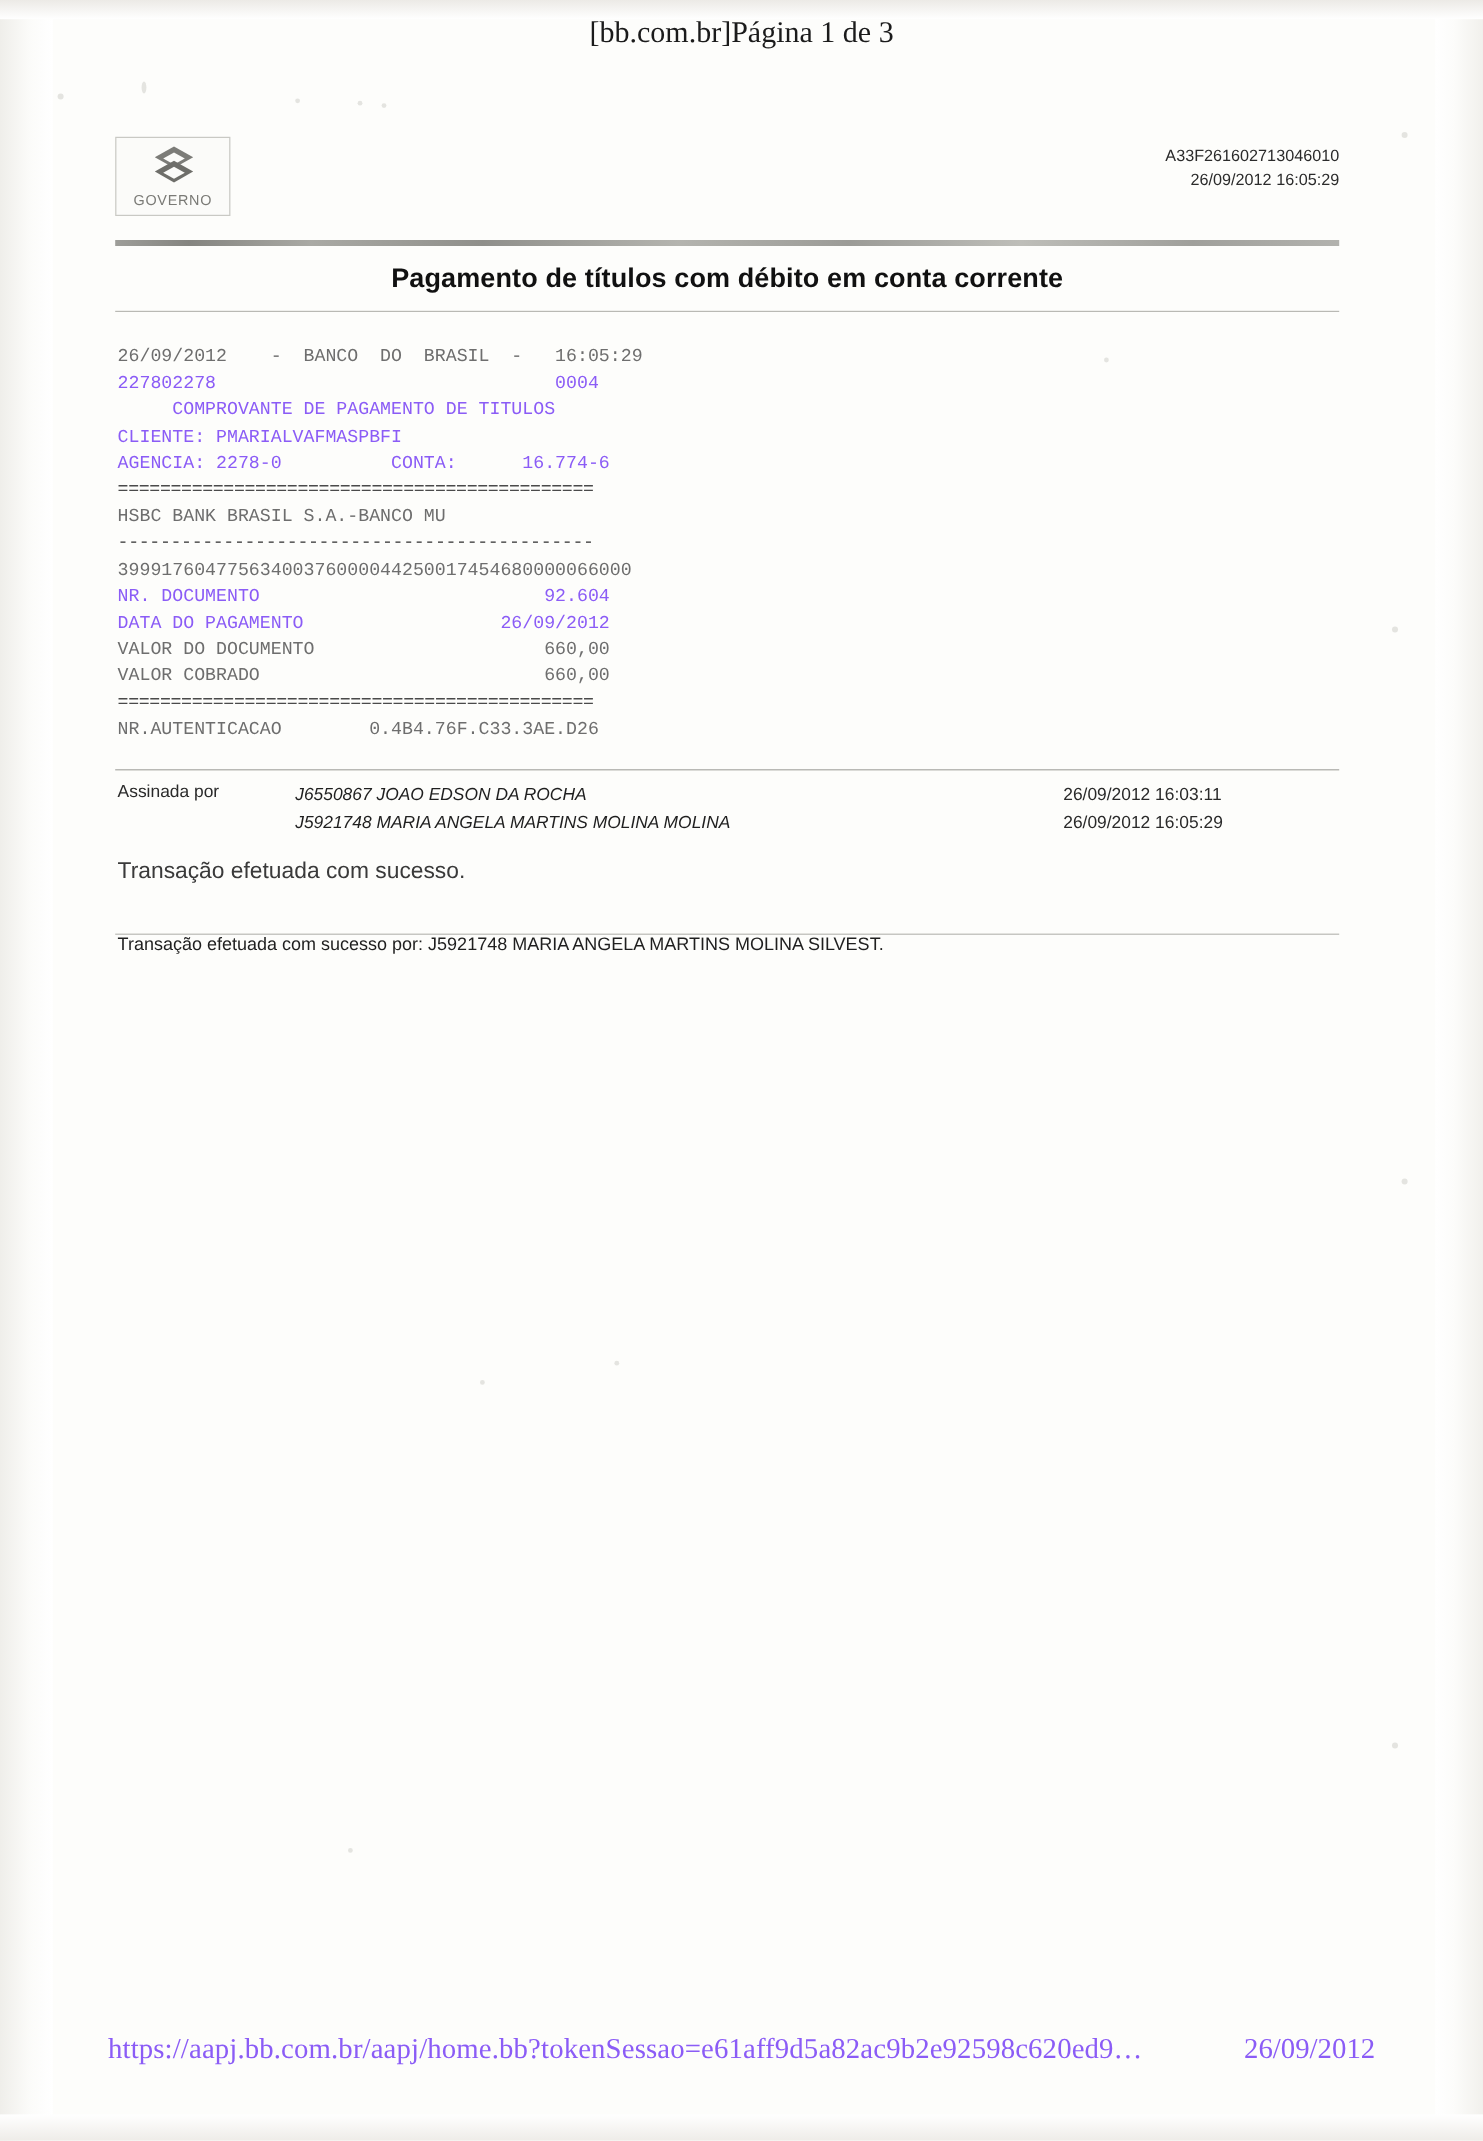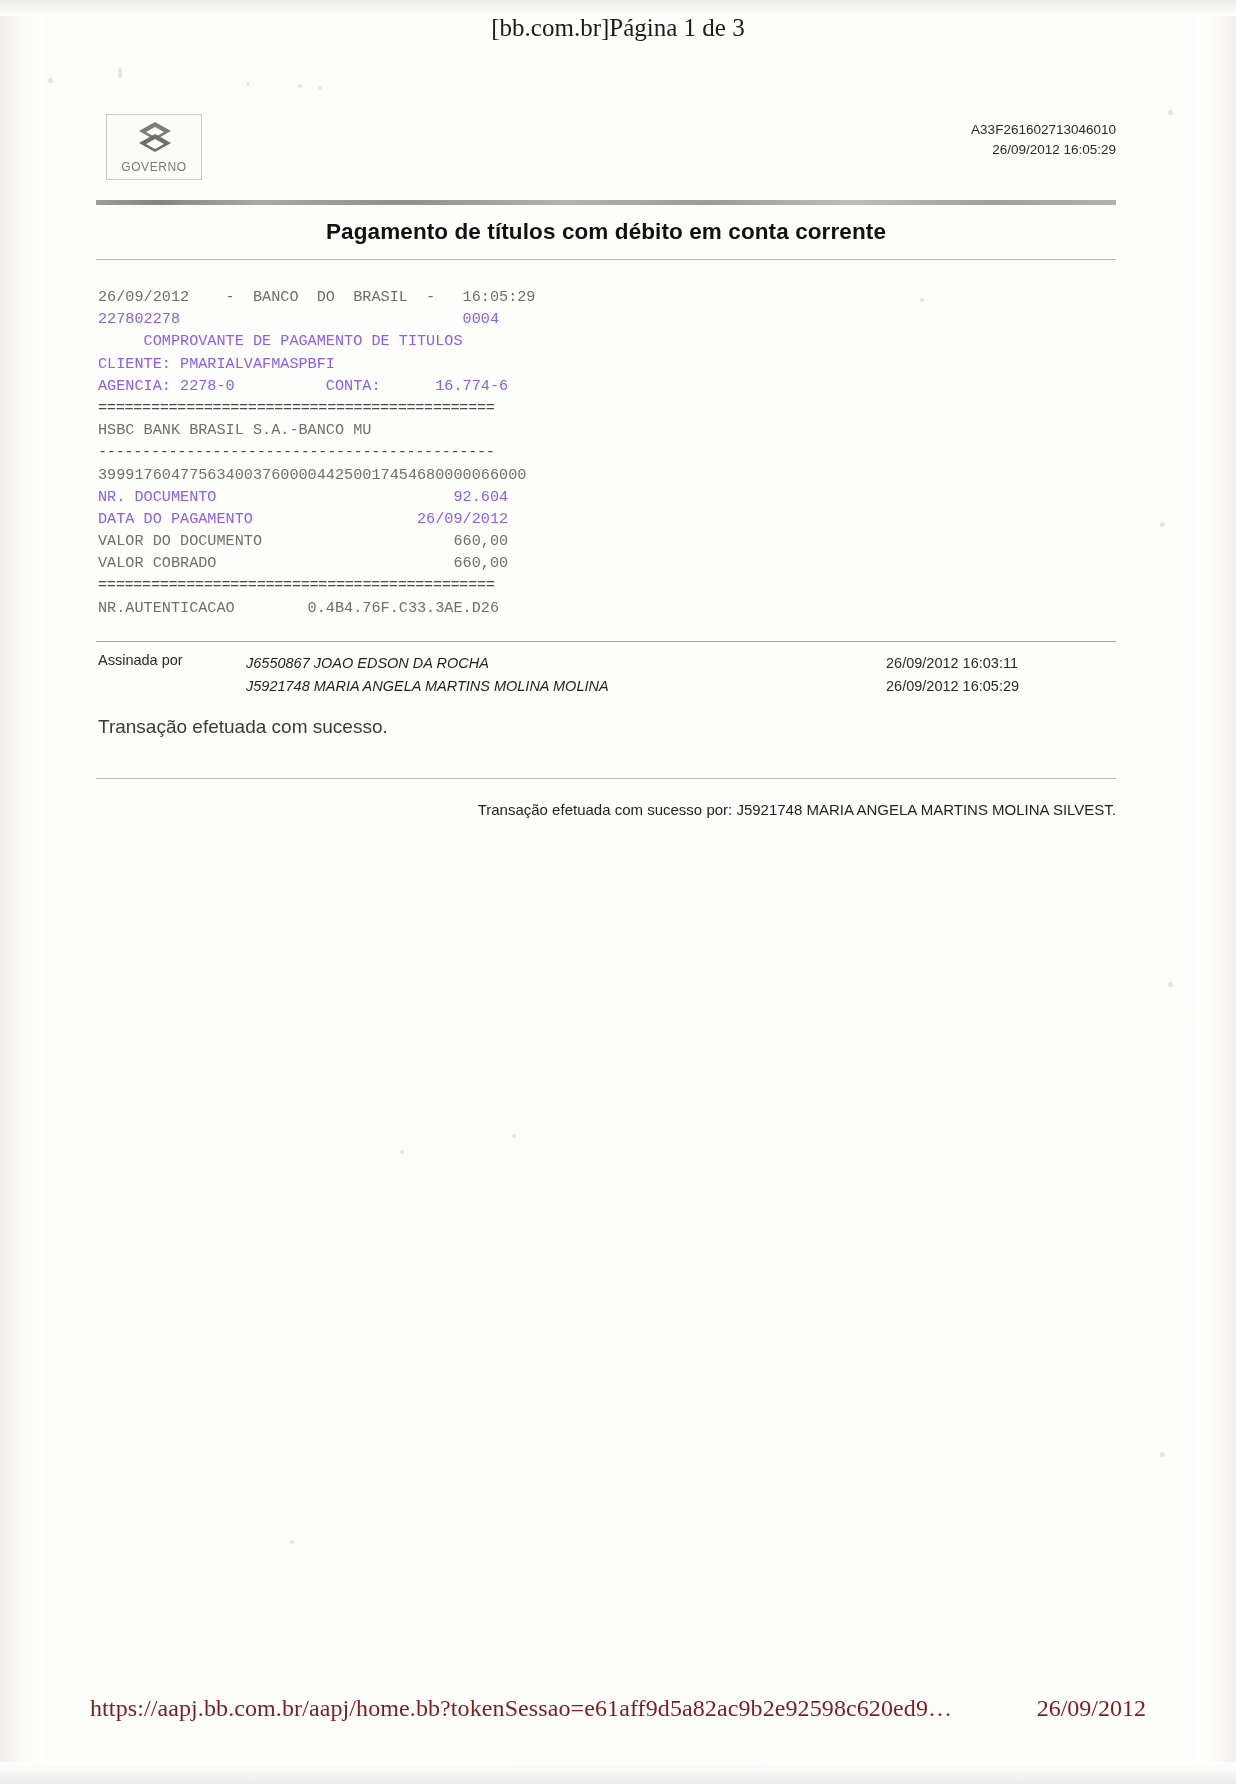--- a/index.html
+++ b/index.html
@@ -66,39 +66,39 @@
   .print-footer {
     position: absolute;
     left: 90px;
     bottom: 62px;
     width: 1056px;
     display: flex;
     justify-content: space-between;
     align-items: baseline;
     font-family: "Liberation Serif", serif;
     font-size: 24px;
-    color: #7f1d1d;
+    color: #8b5cf6;
   }
   .print-footer .url { letter-spacing: 0.1px; }
 
   
   .doc {
     position: absolute;
     left: 96px;
     top: 100px;
     width: 1020px;
   }
 
   .bank-logo-row {
     position: relative;
     height: 86px;
   }
   .bank-logo {
     position: absolute;
-    left: 10px;
+    left: 0;
     top: 14px;
     width: 96px;
     height: 66px;
     border: 1px solid #c9c9c4;
     background: #fbfbf9;
     box-sizing: border-box;
   }
   .bank-logo .mark {
     position: absolute;
     left: 30px;
@@ -213,23 +213,22 @@
 
   .rule-thin-2 {
     border-top: 1px solid #b9b9b4;
     margin-top: 40px;
   }
 
   .final-line {
     font-family: "Liberation Sans", sans-serif;
     font-size: 15px;
     color: #1f1f1f;
-    margin-top: 22px;
+    margin-top: 0;
     margin-left: 2px;
-    text-align: right;
   }
 
   
   .speck {
     position: absolute;
     background: #cfcfca;
     border-radius: 50%;
     opacity: 0.55;
   }
 </style>

